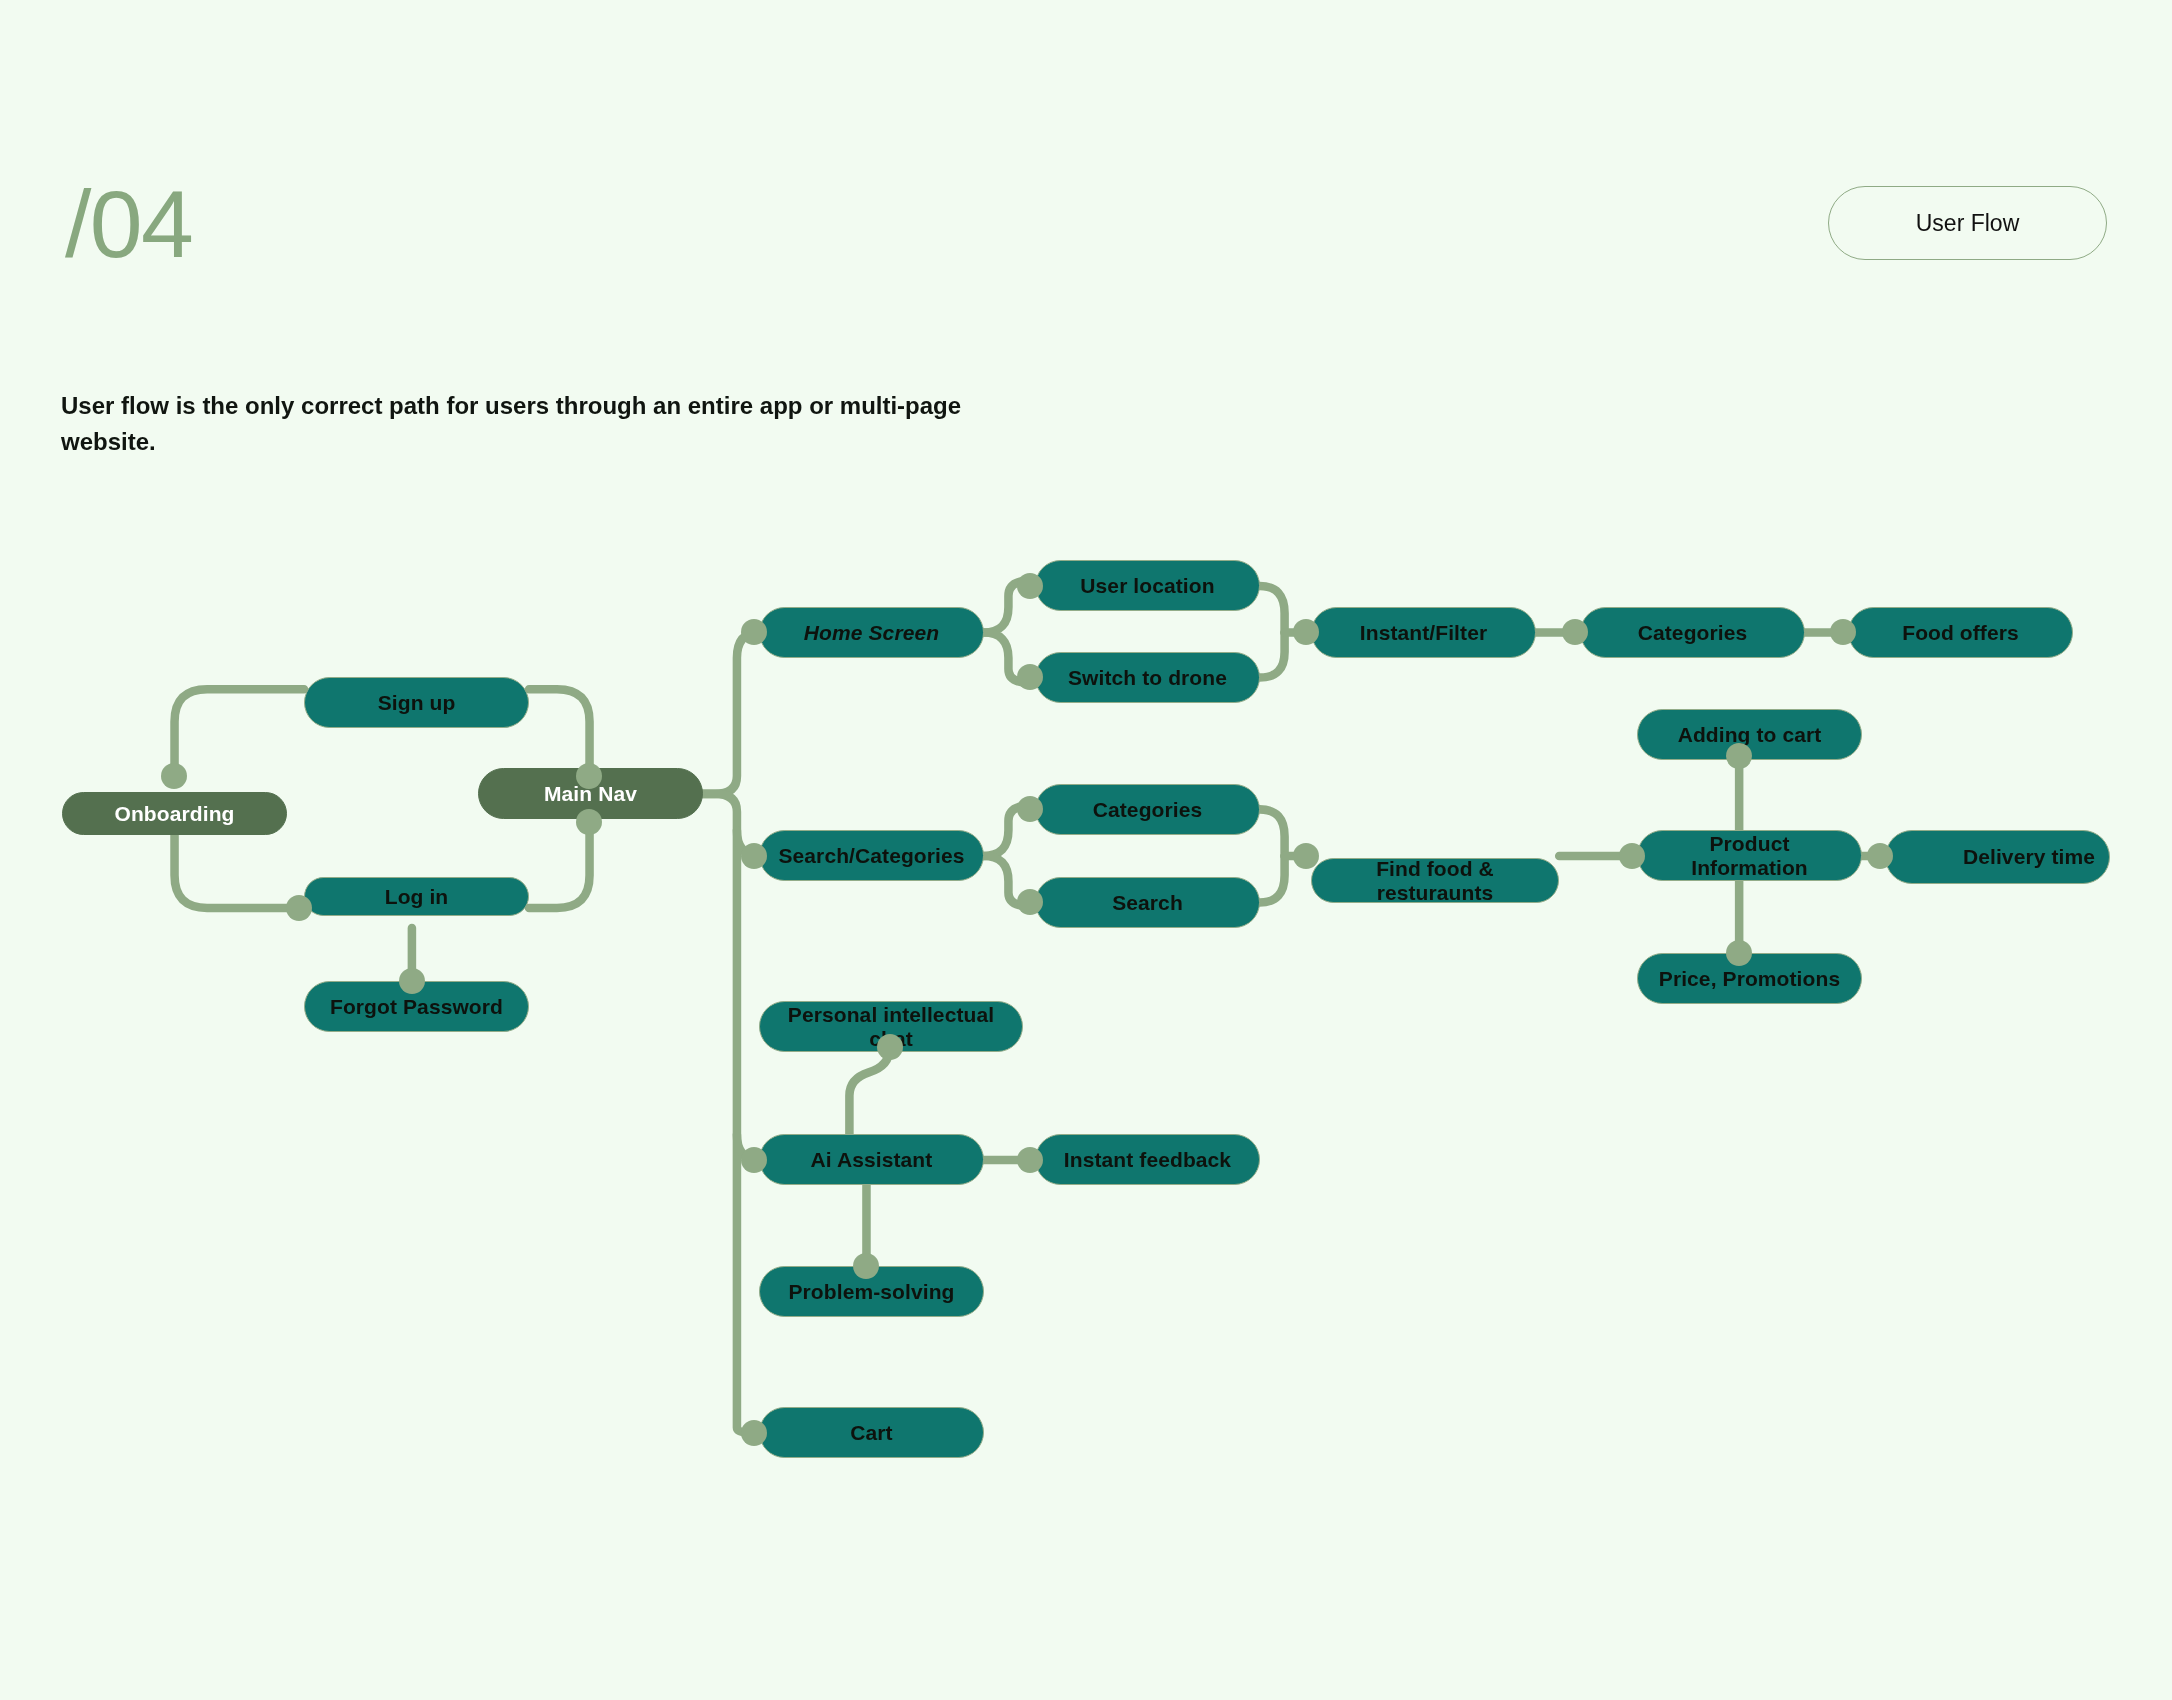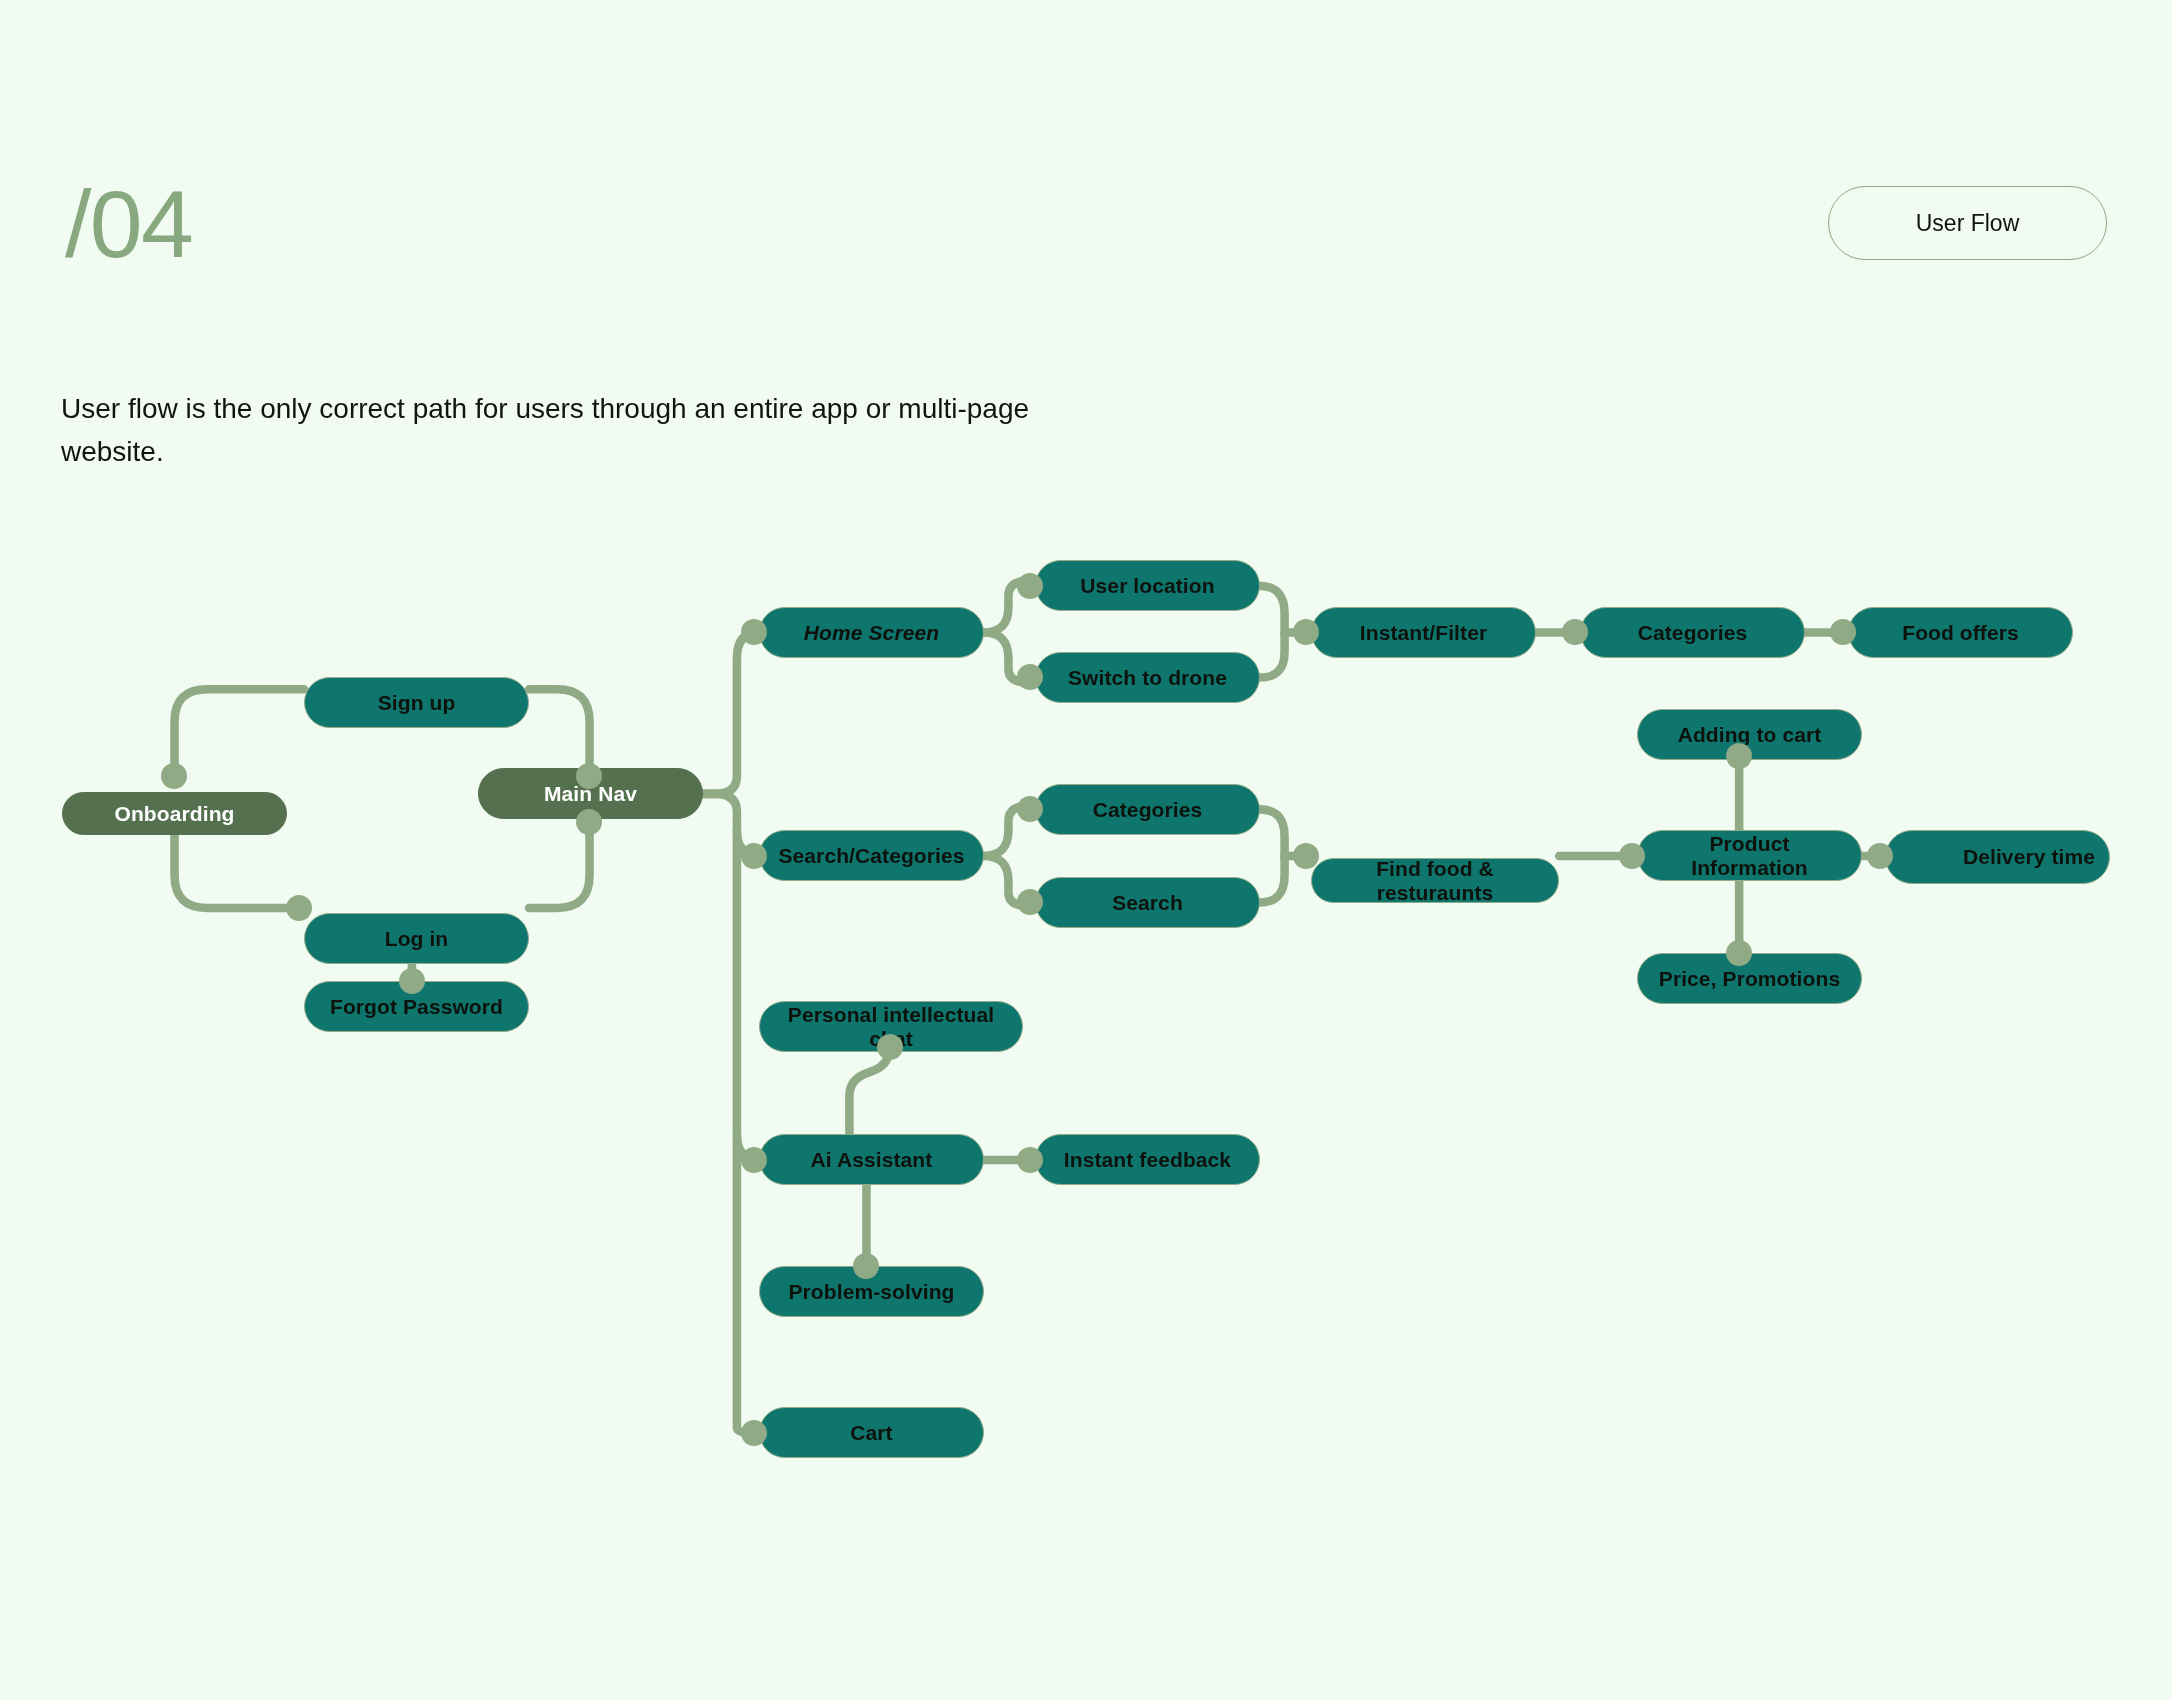--- a/index.html
+++ b/index.html
@@ -45,24 +45,24 @@
     font-weight: 400;
     color: #111111;
     box-sizing: border-box;
   }
 
   #intro-text {
     position: absolute;
     left: 61px;
     top: 388px;
     width: 970px;
-    font-size: 28px;
+    font-size: 24px;
     line-height: 1.52;
     color: #101510;
-    font-weight: 400;
+    font-weight: 700;
   }
 
   
   #flow-canvas {
     position: absolute;
     left: 0;
     top: 0;
     width: 2172px;
     height: 1701px;
   }
@@ -175,21 +175,21 @@
     </g>
   </svg>
 
   <div id="nodes-layer">
       <div class="node primary" style="left: 62px; top: 768px; width: 225px; height: 43px; margin-top: 24px;">
         <span>Onboarding</span>
       </div>
       <div class="node plain" style="left: 304px; top: 677px; width: 225px; height: 51px;">
         <span>Sign up</span>
       </div>
-      <div class="node plain" style="left: 304px; top: 877px; width: 225px; height: 51px; margin-top: 36px;">
+      <div class="node plain" style="left: 304px; top: 877px; width: 225px; height: 39px;">
         <span>Log in</span>
       </div>
       <div class="node plain" style="left: 304px; top: 981px; width: 225px; height: 51px;">
         <span>Forgot Password</span>
       </div>
       <div class="node primary" style="left: 478px; top: 768px; width: 225px; height: 51px;">
         <span>Main Nav</span>
       </div>
       <div class="node plain" style="left: 759px; top: 607px; width: 225px; height: 51px; font-style: italic;">
         <span>Home Screen</span>

